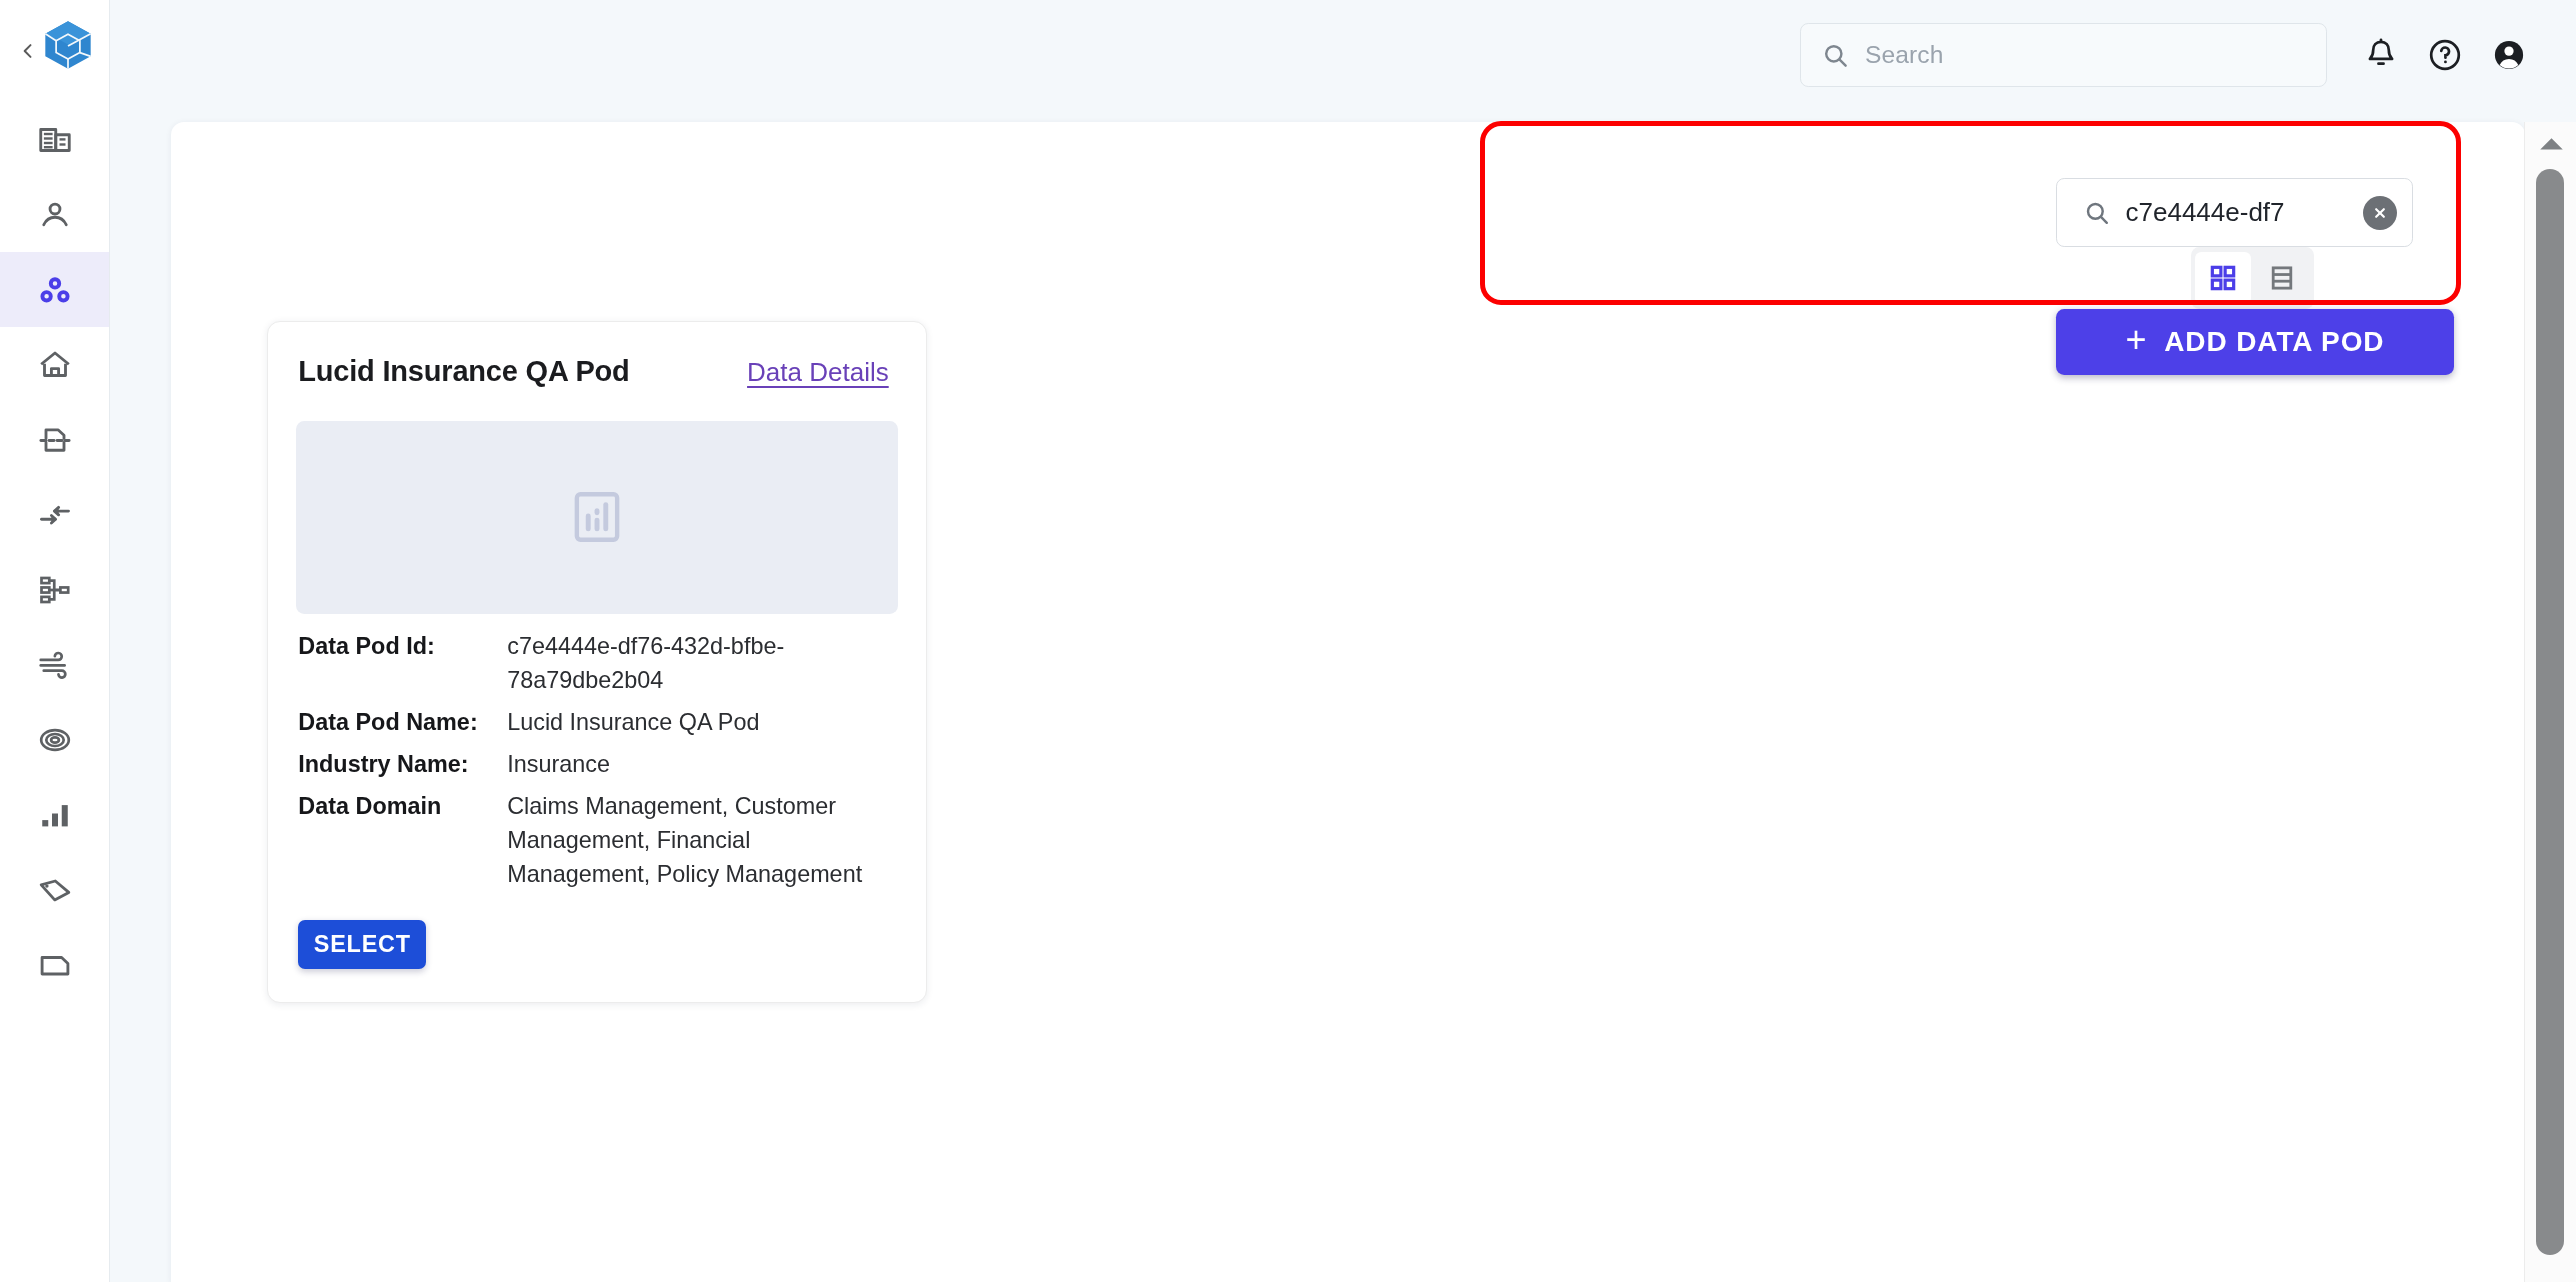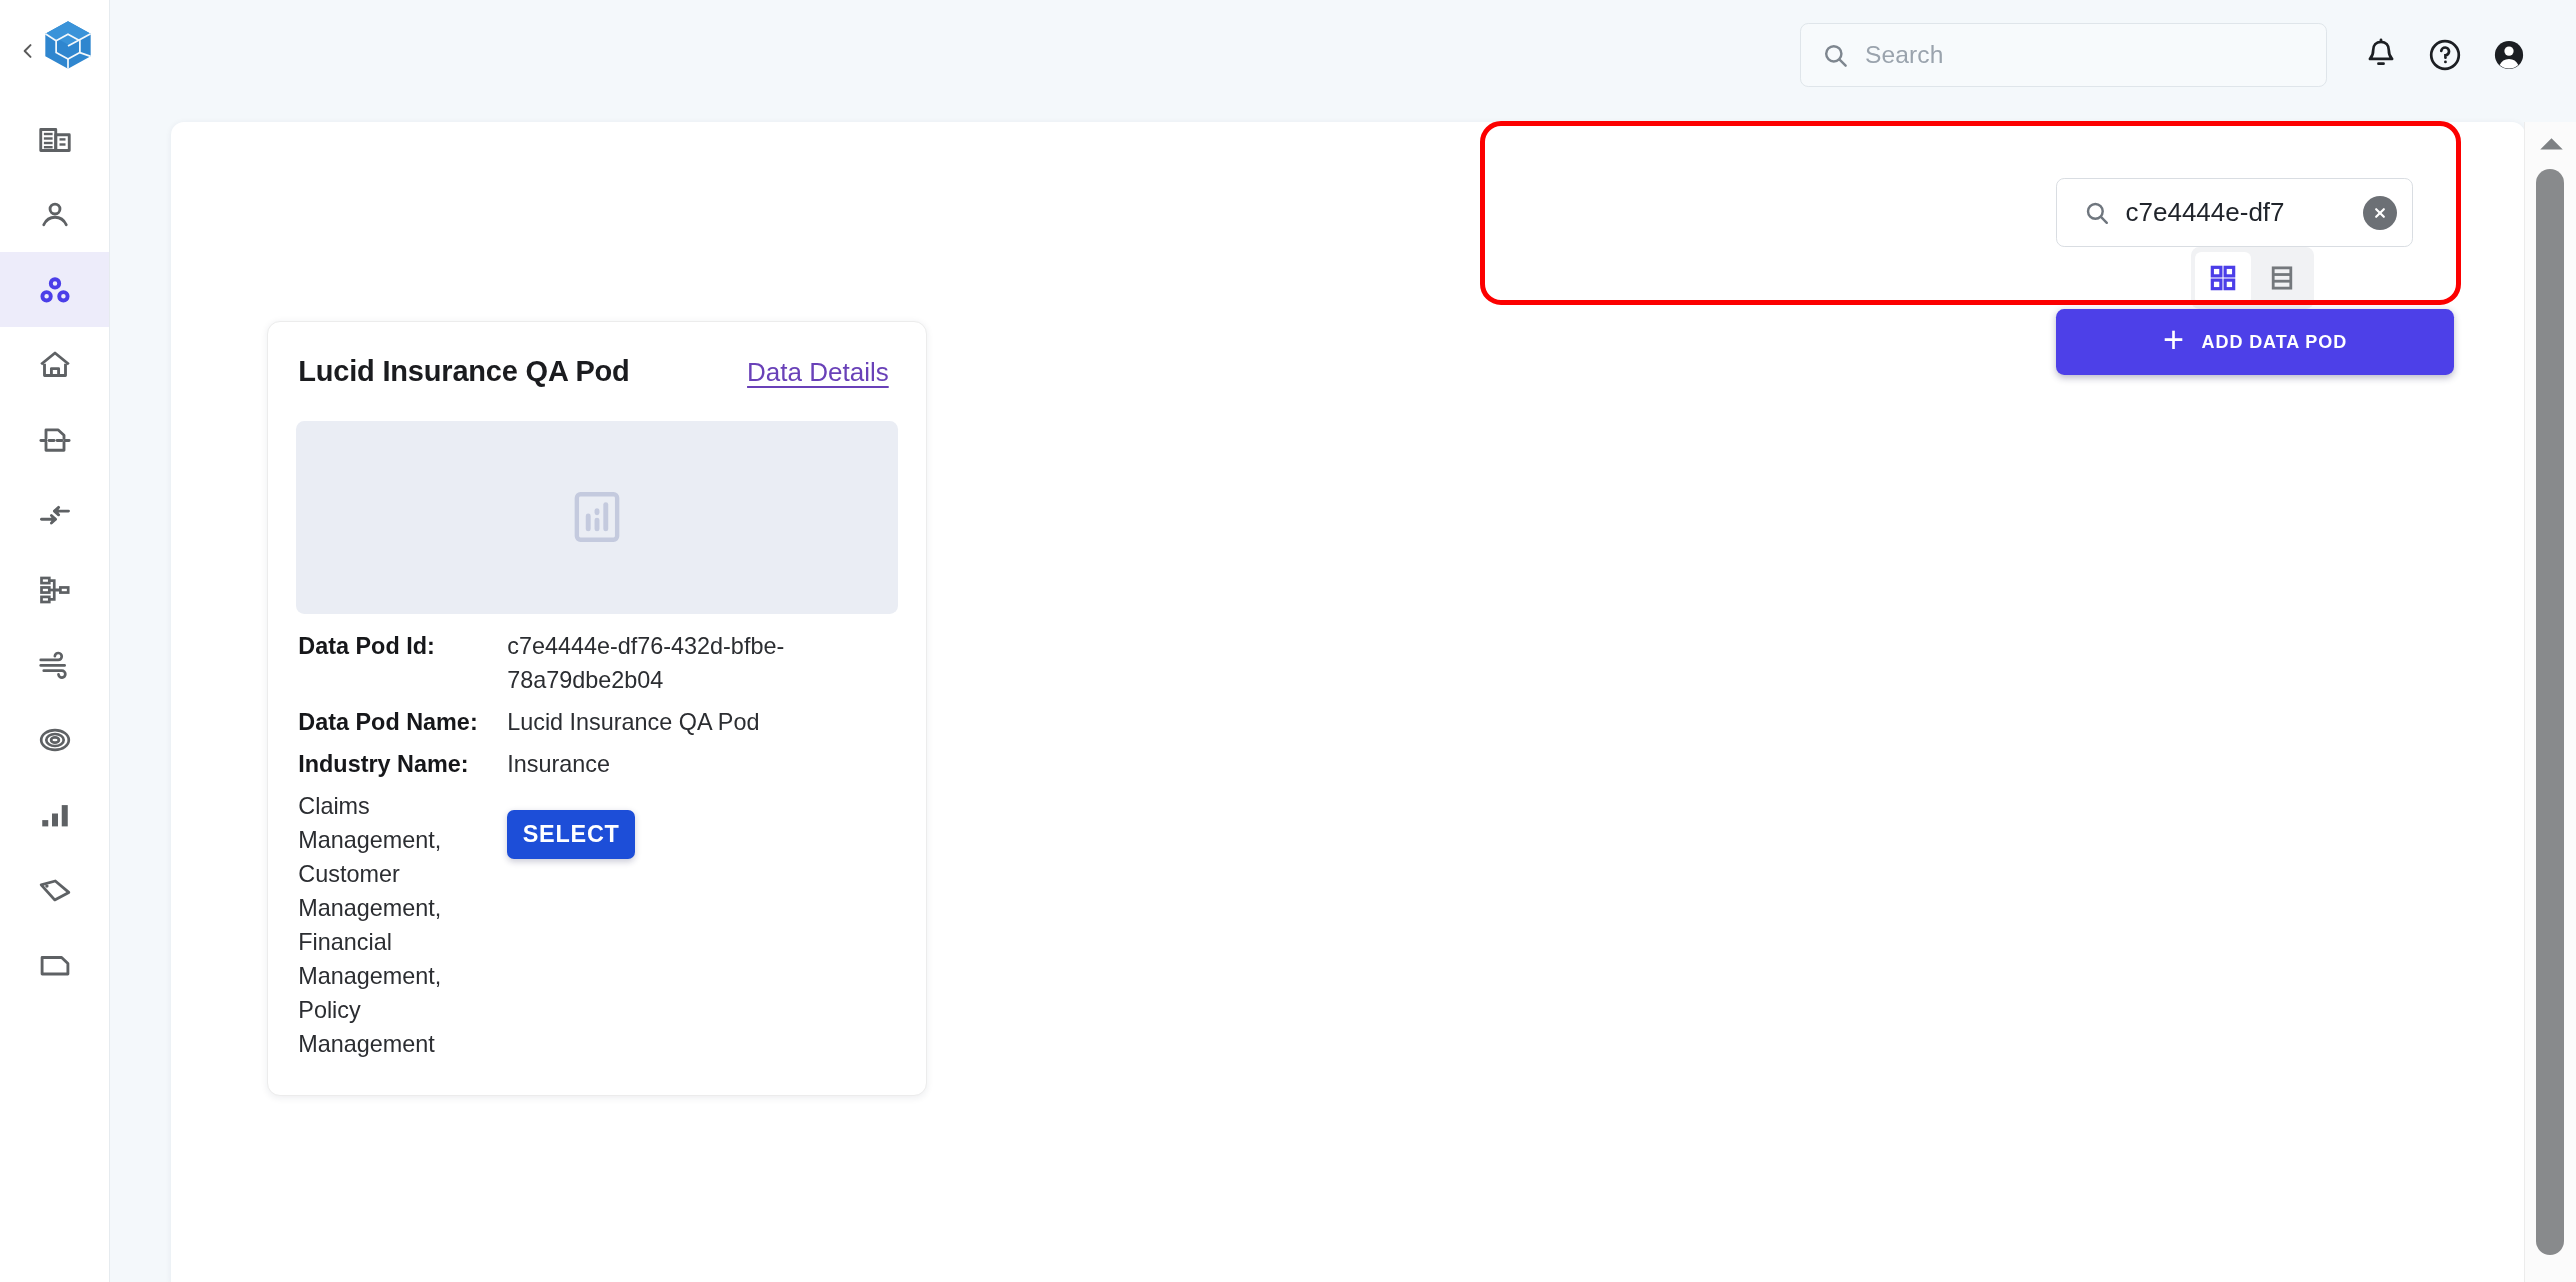--- a/index.html
+++ b/index.html
@@ -188,21 +188,21 @@
     box-shadow: 0 2.9px 7px rgba(30,30,80,0.30);
     display: flex;
     align-items: center;
     justify-content: center;
     gap: 17.6px;
     cursor: pointer;
     padding: 0 23.4px;
   }
   .add-btn .plus { font-size: 36px; color: #fff; line-height: 1; font-weight: 300; margin-top: -3.5px; }
   .add-btn .lbl {
-    font-size: 18px;
+    font-size: 28px;
     color: #ffffff;
     font-weight: 600;
     letter-spacing: 0.9px;
   }
 
   
   .annot {
     position: absolute;
     left: 1480px;
     top: 121px;
@@ -591,20 +591,21 @@
       <div class="pod-meta">
         <div class="meta-k">Data Pod Id:</div>
         <div class="meta-v">c7e4444e-df76-432d-bfbe-78a79dbe2b04</div>
 
         <div class="meta-k">Data Pod Name:</div>
         <div class="meta-v">Lucid Insurance QA Pod</div>
 
         <div class="meta-k">Industry Name:</div>
         <div class="meta-v">Insurance</div>
 
+        <div class="meta-k">Data Domain</div>
         <div class="meta-v">Claims Management, Customer Management, Financial Management, Policy Management</div>
 
         <div class="select-btn">
           <span class="lbl">SELECT</span>
         </div>
       </div>
     </section>
 
   </main>
 

